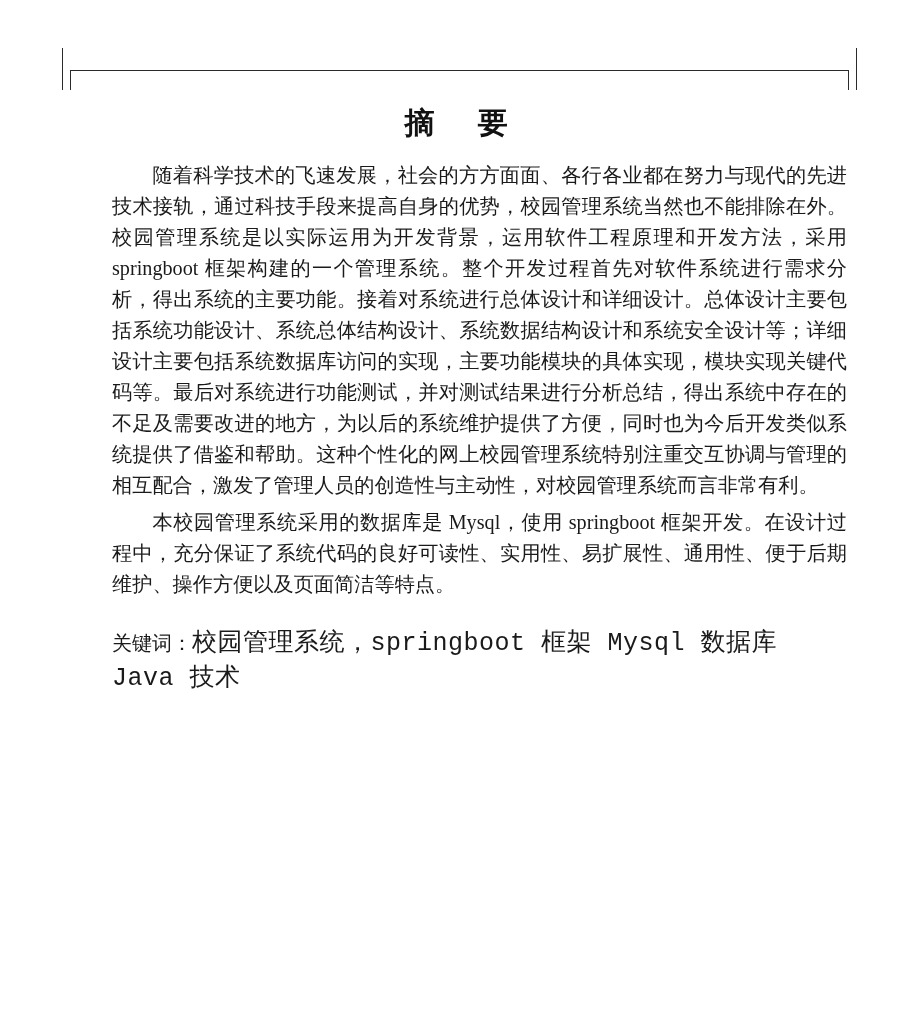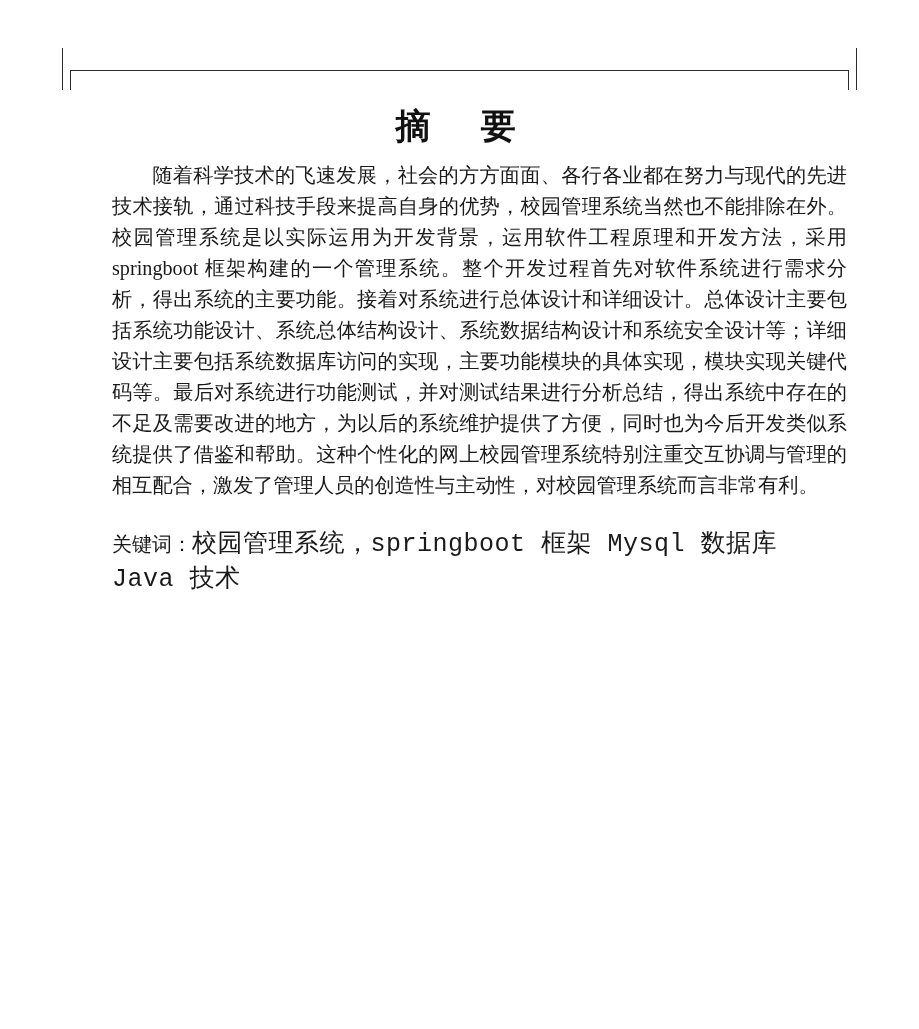--- a/index.html
+++ b/index.html
@@ -73,21 +73,21 @@
     height: 20px;
     background: #2b2b2b;
   }
 
   .doc-title {
     position: absolute;
     left: 0;
     top: 103px;
     width: 919px;
     text-align: center;
-    font-size: 35px;
+    font-size: 30px;
     font-weight: bold;
     letter-spacing: 0.22em;
     font-family: Liberation Sans, sans-serif;
     color: #111;
   }
 
   .content {
     position: absolute;
     left: 112px;
     top: 160px;
@@ -135,19 +135,20 @@
     <div class="v-right"></div>
     <div class="h-inner"></div>
     <div class="v-inner-left"></div>
     <div class="v-inner-right"></div>
   </div>
 
   <div class="doc-title">摘　要</div>
 
   <div class="content">
     <p class="para">随着科学技术的飞速发展，社会的方方面面、各行各业都在努力与现代的先进技术接轨，通过科技手段来提高自身的优势，校园管理系统当然也不能排除在外。校园管理系统是以实际运用为开发背景，运用软件工程原理和开发方法，采用 springboot 框架构建的一个管理系统。整个开发过程首先对软件系统进行需求分析，得出系统的主要功能。接着对系统进行总体设计和详细设计。总体设计主要包括系统功能设计、系统总体结构设计、系统数据结构设计和系统安全设计等；详细设计主要包括系统数据库访问的实现，主要功能模块的具体实现，模块实现关键代码等。最后对系统进行功能测试，并对测试结果进行分析总结，得出系统中存在的不足及需要改进的地方，为以后的系统维护提供了方便，同时也为今后开发类似系统提供了借鉴和帮助。这种个性化的网上校园管理系统特别注重交互协调与管理的相互配合，激发了管理人员的创造性与主动性，对校园管理系统而言非常有利。</p>
+    <p class="para">本校园管理系统采用的数据库是 Mysql，使用 springboot 框架开发。在设计过程中，充分保证了系统代码的良好可读性、实用性、易扩展性、通用性、便于后期维护、操作方便以及页面简洁等特点。</p>
 
     <div class="keywords">
       <span class="kw-label">关键词：</span><span class="kw-body">校园管理系统，springboot 框架 Mysql 数据库 Java 技术</span>
     </div>
   </div>
 
 </div>
 
 </body></html>

